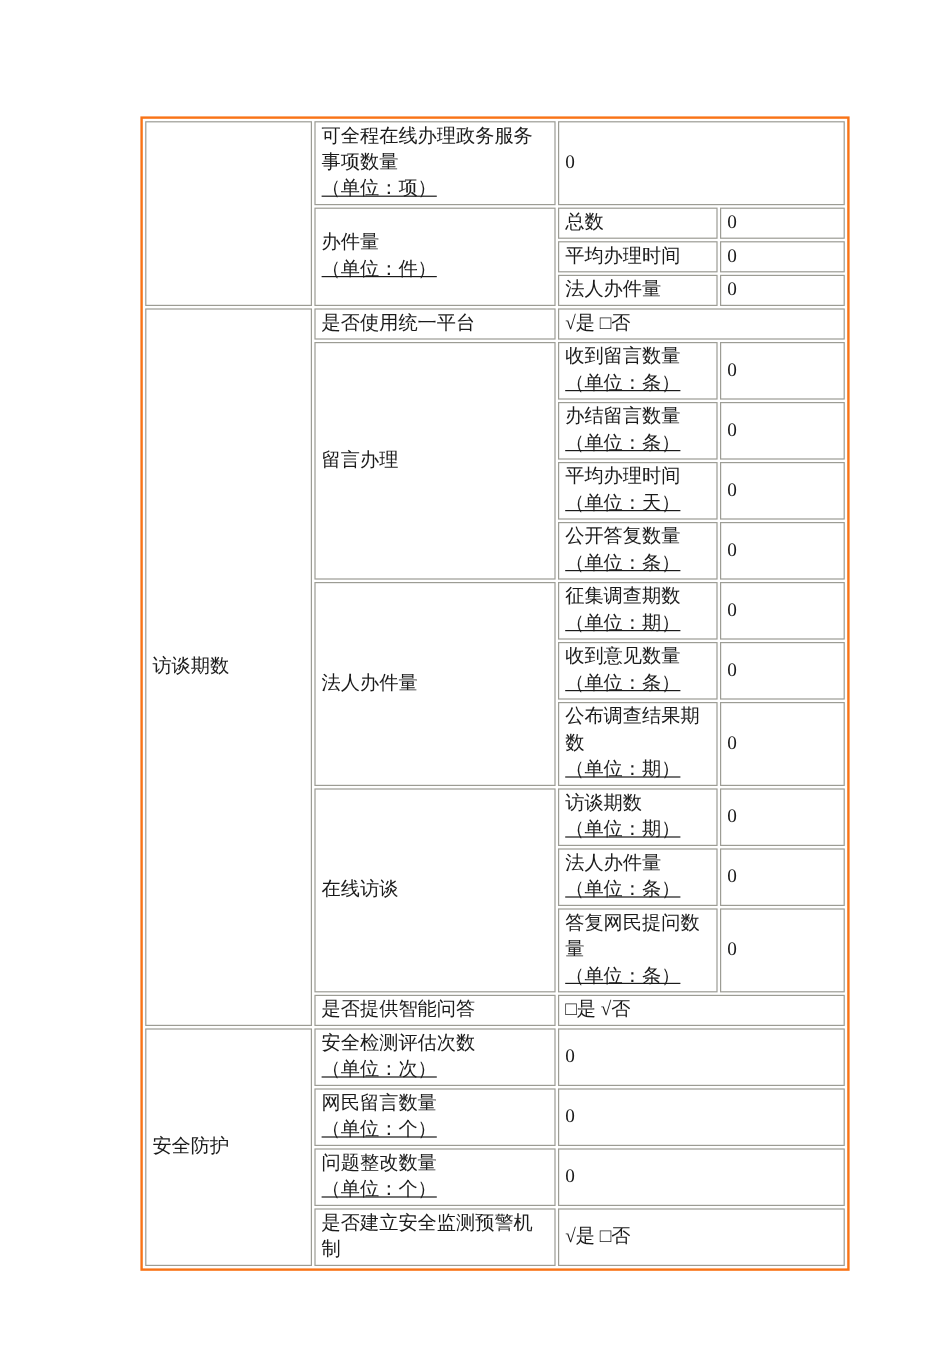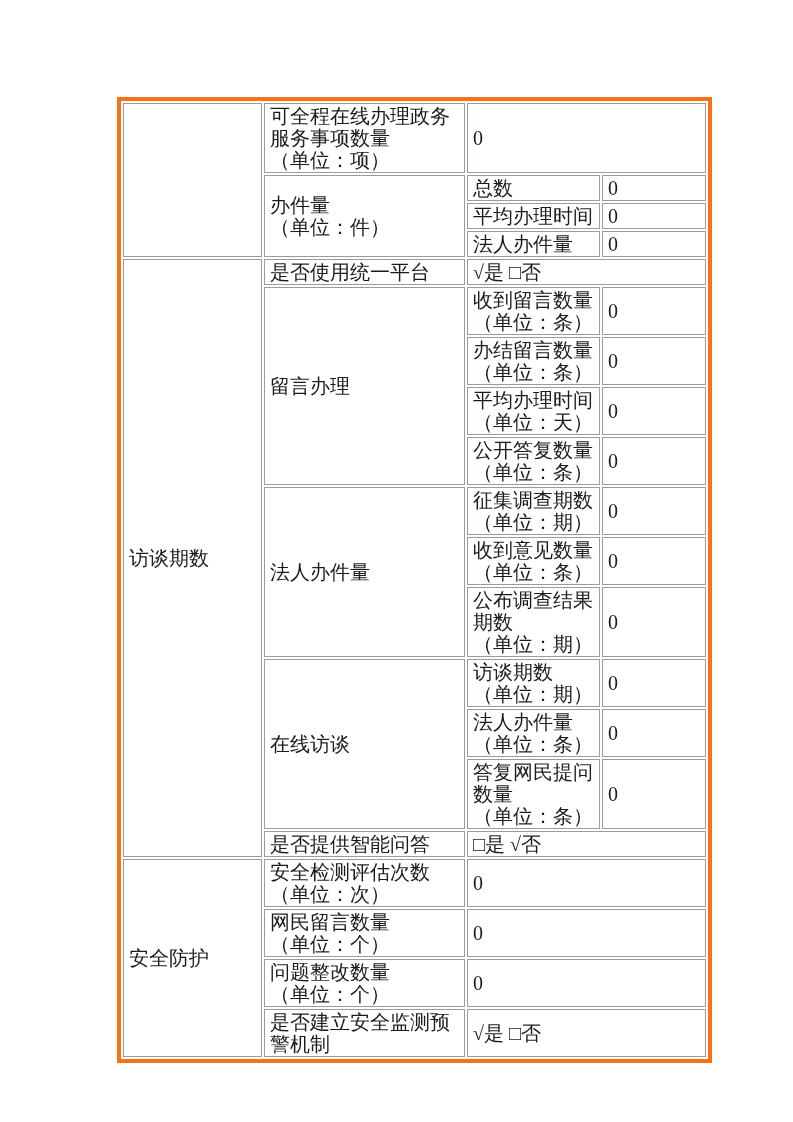--- a/index.html
+++ b/index.html
@@ -18,33 +18,33 @@
   * { box-sizing: border-box; }
 
   table.report {
     position: absolute;
     left: 117px;
     top: 97px;
     width: 589px;
     table-layout: fixed;
     border-collapse: separate;
     border-spacing: 2px;
-    border: 4px solid #f97316;
-    font-size: 20px;
+    border: 2px solid #f97316;
+    font-size: 16px;
     line-height: 22px;
   }
   table.report td {
     border: 1px solid #9c9c94;
     padding: 1px 5px;
     vertical-align: middle;
     text-align: left;
     overflow: hidden;
   }
   td.val { padding: 1px 3px; }
-  span.unit { display: block; }
+  span.unit { display: block; text-decoration: underline; }
 
   
   td.h1 { height: 25px; }
   td.h2 { height: 46px; }
   td.h3 { height: 66px; }
   td.ha { height: 64px; }
 </style>
 </head>
 <body style="background: rgb(255, 255, 255); color: rgb(27, 27, 27);">
 

